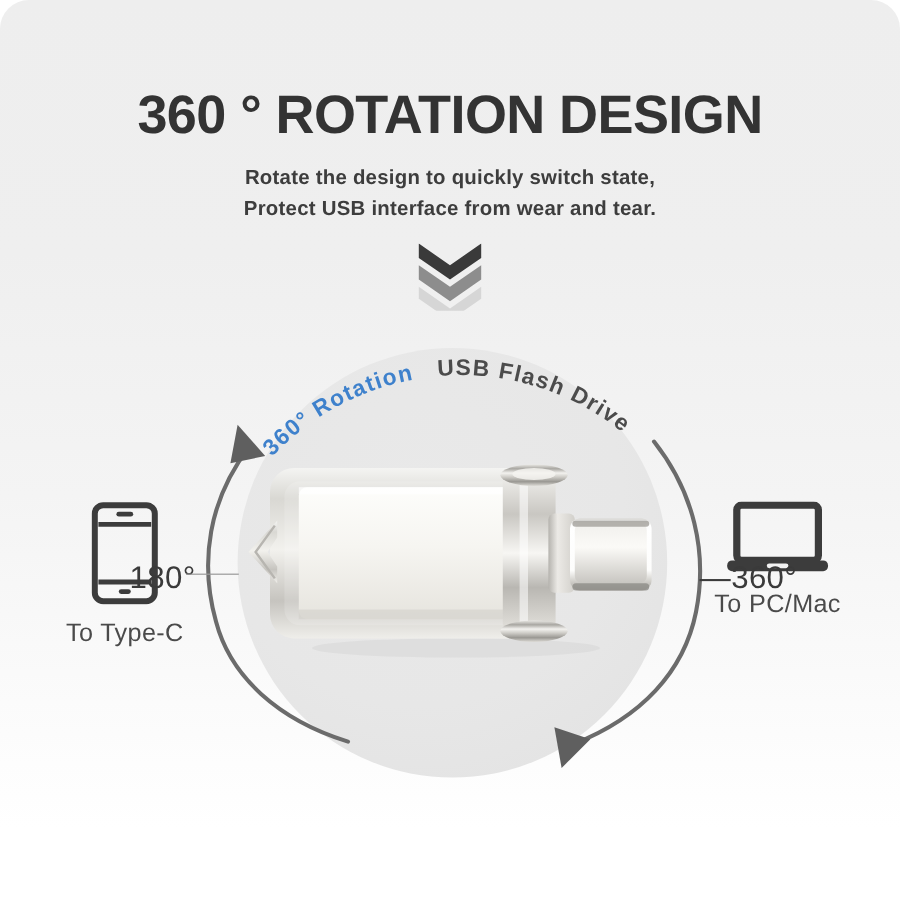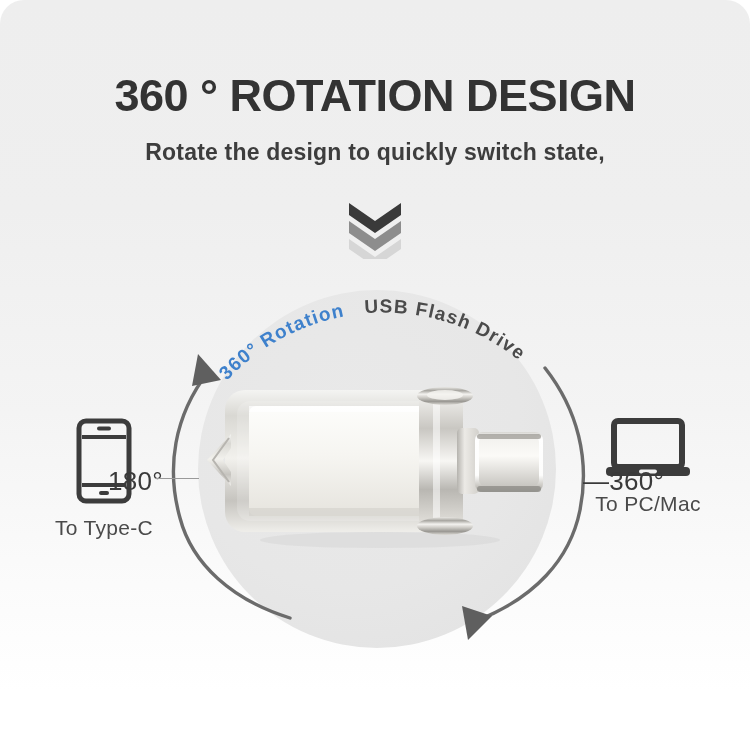--- a/index.html
+++ b/index.html
@@ -44,21 +44,21 @@
     font-size: 45px;
     font-weight: 700;
     letter-spacing: -0.5px;
     color: #333333;
     line-height: 1.08;
     font-family: "Liberation Sans", sans-serif;
   }
   #subtitle {
     margin: 0;
     padding-top: 14px;
-    font-size: 23px;
+    font-size: 17px;
     font-weight: 600;
     color: #3d3d3d;
     line-height: 1.55;
     letter-spacing: 0.2px;
   }
   #subtitle .line {
     display: block;
   }
 
   
@@ -170,20 +170,21 @@
 </style>
 </head>
 <body>
 
 <div id="page">
 
   <div id="header">
     <h1 id="title">360 ° ROTATION DESIGN</h1>
     <p id="subtitle">
       <span class="line">Rotate the design to quickly switch state,</span>
+      <span class="line">Protect USB interface from wear and tear.</span>
     </p>
   </div>
 
   <div id="chevrons">
     <svg width="60" height="56" viewBox="0 0 60 56" xmlns="http://www.w3.org/2000/svg">
       <polygon points="4,0 30,18 56,0 56,12 30,30 4,12" fill="#3a3a3a"></polygon>
       <polygon points="4,18 30,36 56,18 56,30 30,48 4,30" fill="#8d8d8d"></polygon>
       <polygon points="4,36 30,54 56,36 56,46 30,64 4,46" fill="#d6d6d6"></polygon>
     </svg>
   </div>

